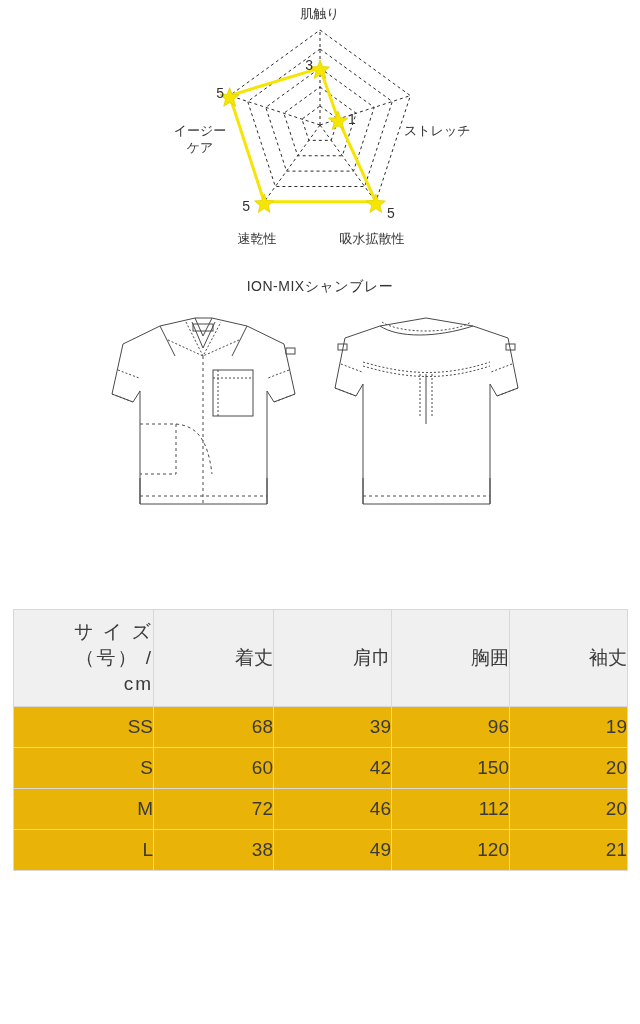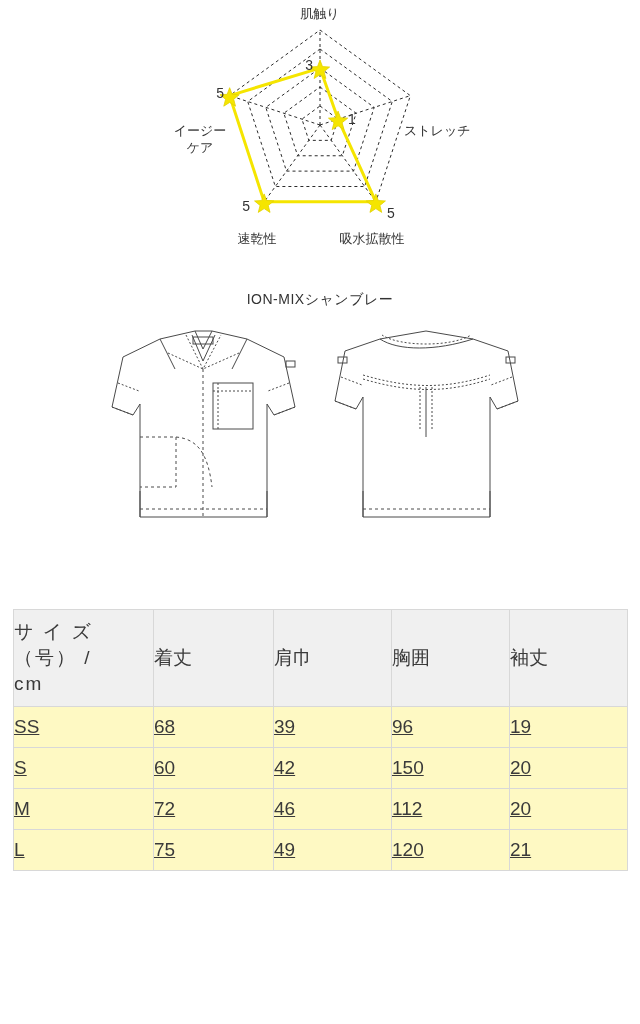--- a/index.html
+++ b/index.html
@@ -34,21 +34,21 @@
     font-size: 14px;
     fill: #333333;
     font-family: "Liberation Sans", sans-serif;
   }
   
   #product-caption {
     text-align: center;
     font-size: 14px;
     color: #333333;
     letter-spacing: 0.5px;
-    margin-top: 21px;
+    margin-top: 8px;
   }
   
   #illustration-section {
     width: 640px;
     height: 250px;
     position: relative;
   }
   #illustration-svg {
     display: block;
     margin: 0 auto;
@@ -62,40 +62,39 @@
   }
   table.size-table {
     border-collapse: collapse;
     width: 614px;
     margin: 0 13px;
     table-layout: fixed;
   }
   table.size-table th,
   table.size-table td {
     border: 1px solid #d8d8d8;
-    text-align: left;
+    text-align: right;
     font-weight: normal;
     font-size: 19px;
     color: #3a3a3a;
     height: 40px;
     padding: 0;
   }
   table.size-table thead th {
     background: #f0f0f0;
     font-size: 19px;
     line-height: 26px;
     height: 96px;
     vertical-align: middle;
   }
   table.size-table thead th.head-size {
     letter-spacing: 2px;
   }
   table.size-table tbody td {
-    background: #fef9c3;
-    text-decoration: underline;
+    background: #eab308;
   }
   table.size-table col.c0 { width: 140px; }
   table.size-table col.c1 { width: 120px; }
   table.size-table col.c2 { width: 118px; }
   table.size-table col.c3 { width: 118px; }
   table.size-table col.c4 { width: 118px; }
 </style>
 </head>
 <body>
 
@@ -257,20 +256,20 @@
       </tr>
       <tr>
         <td>M</td>
         <td>72</td>
         <td>46</td>
         <td>112</td>
         <td>20</td>
       </tr>
       <tr>
         <td>L</td>
-        <td>75</td>
+        <td>38</td>
         <td>49</td>
         <td>120</td>
         <td>21</td>
       </tr>
     </tbody>
   </table>
 </div>
 
 </body></html>

